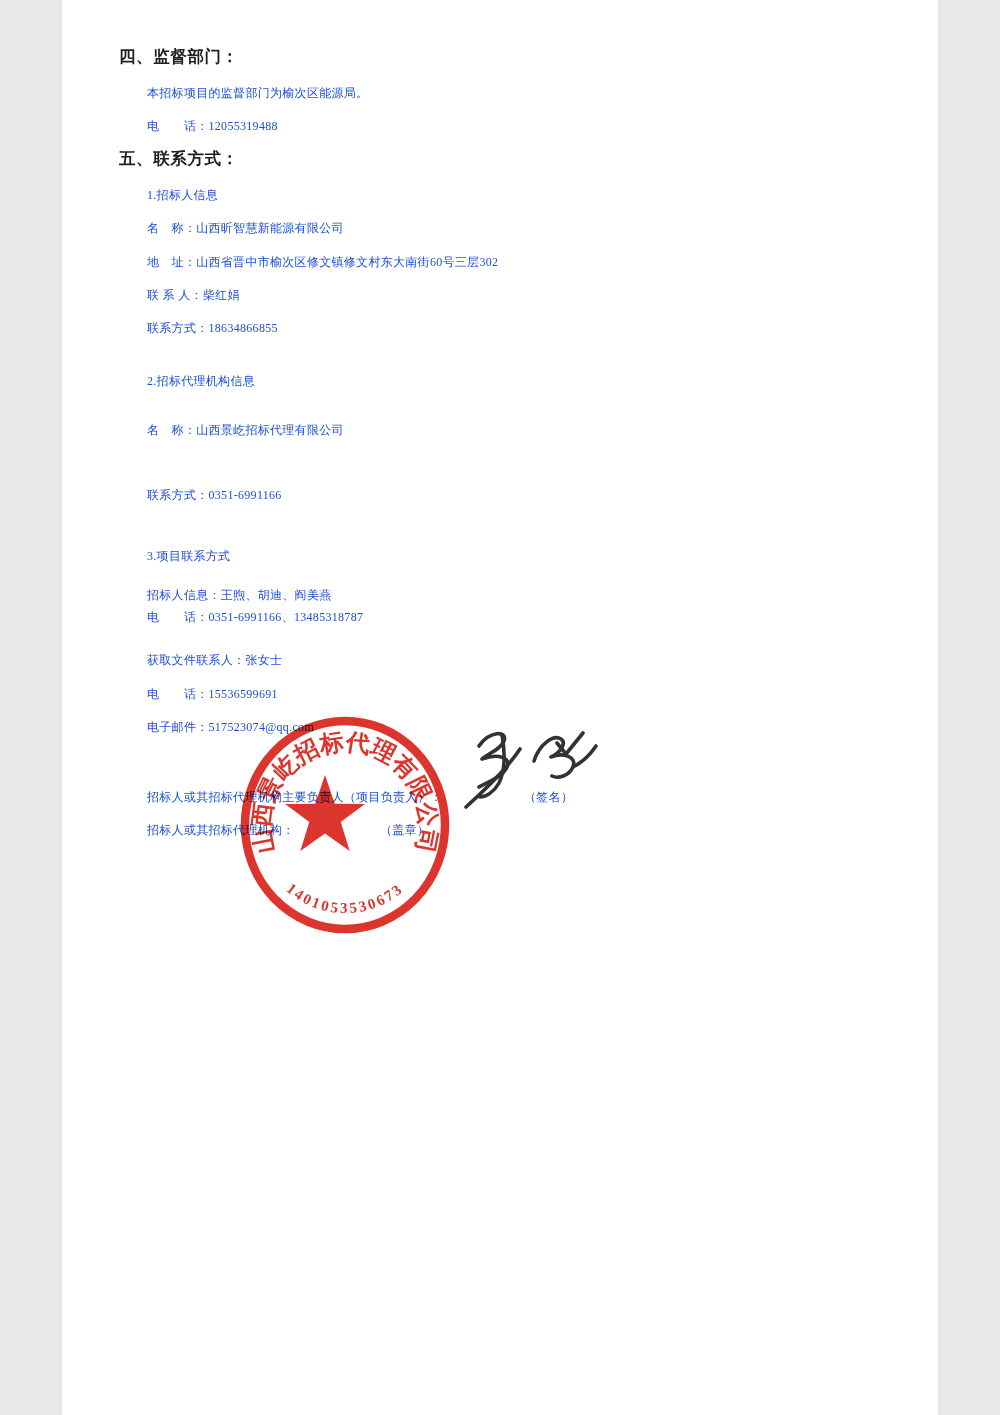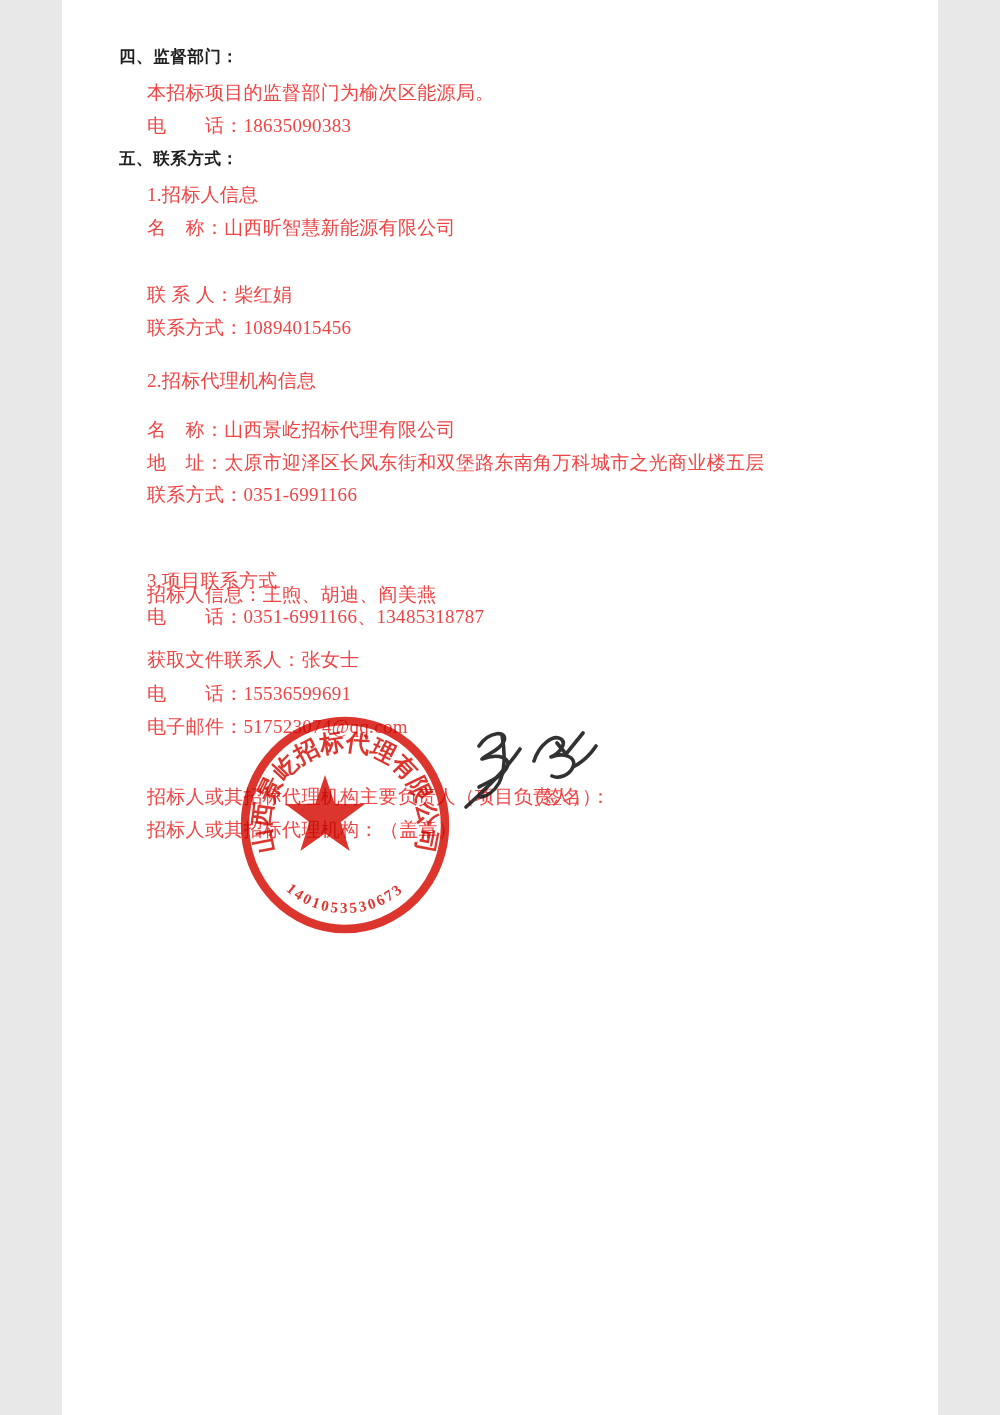--- a/index.html
+++ b/index.html
@@ -10,25 +10,25 @@
     margin: 0 auto;
     background: #ffffff;
     font-family: "Liberation Serif", "DejaVu Serif", serif;
     color: #373737;
     overflow: hidden;
   }
   .line {
     position: absolute;
     left: 85px;
     margin: 0;
-    font-size: 19px;
+    font-size: 12px;
     letter-spacing: 0.3px;
     line-height: 18px;
     white-space: pre;
-    color: #ef4444;
+    color: #1d4ed8;
   }
   .h1 {
     left: 57px;
     font-size: 16.5px;
     font-weight: bold;
     letter-spacing: 0.6px;
     color: #1f1f1f;
   }
   .seal {
     position: absolute;
@@ -57,35 +57,35 @@
     pointer-events: none;
   }
 </style>
 </head>
 <body>
 
 <div class="page">
 
   <p class="line h1" style="top:48px">四、监督部门：</p>
   <p class="line" style="top:84px">本招标项目的监督部门为榆次区能源局。</p>
-  <p class="line" style="top:117px">电　　话：18635090383</p>
+  <p class="line" style="top:117px">电　　话：12055319488</p>
 
   <p class="line h1" style="top:150px">五、联系方式：</p>
 
   <p class="line" style="top:186px">1.招标人信息</p>
   <p class="line" style="top:219px">名　称：山西昕智慧新能源有限公司</p>
+  <p class="line" style="top:253px">地　址：山西省晋中市榆次区修文镇修文村东大南街60号三层302</p>
   <p class="line" style="top:286px">联 系 人：柴红娟</p>
-  <p class="line" style="top:319px">联系方式：10894015456</p>
+  <p class="line" style="top:319px">联系方式：18634866855</p>
 
   <p class="line" style="top:372px">2.招标代理机构信息</p>
   <p class="line" style="top:421px">名　称：山西景屹招标代理有限公司</p>
-  <p class="line" style="top:454px">地　址：太原市迎泽区长风东街和双堡路东南角万科城市之光商业楼五层</p>
   <p class="line" style="top:486px">联系方式：0351-6991166</p>
 
-  <p class="line" style="top:572px">3.项目联系方式</p>
+  <p class="line" style="top:547px">3.项目联系方式</p>
   <p class="line" style="top:586px">招标人信息：王煦、胡迪、阎美燕</p>
   <p class="line" style="top:608px">电　　话：0351-6991166、13485318787</p>
   <p class="line" style="top:651px">获取文件联系人：张女士</p>
   <p class="line" style="top:685px">电　　话：15536599691</p>
   <p class="line" style="top:718px">电子邮件：517523074@qq.com</p>
 
   <p class="line" style="top:788px">招标人或其招标代理机构主要负责人（项目负责人）：</p>
   <p class="line" style="top:788px; left:462px">（签名）</p>
   <p class="line" style="top:821px">招标人或其招标代理机构：</p>
   <p class="line" style="top:821px; left:318px">（盖章）</p>

